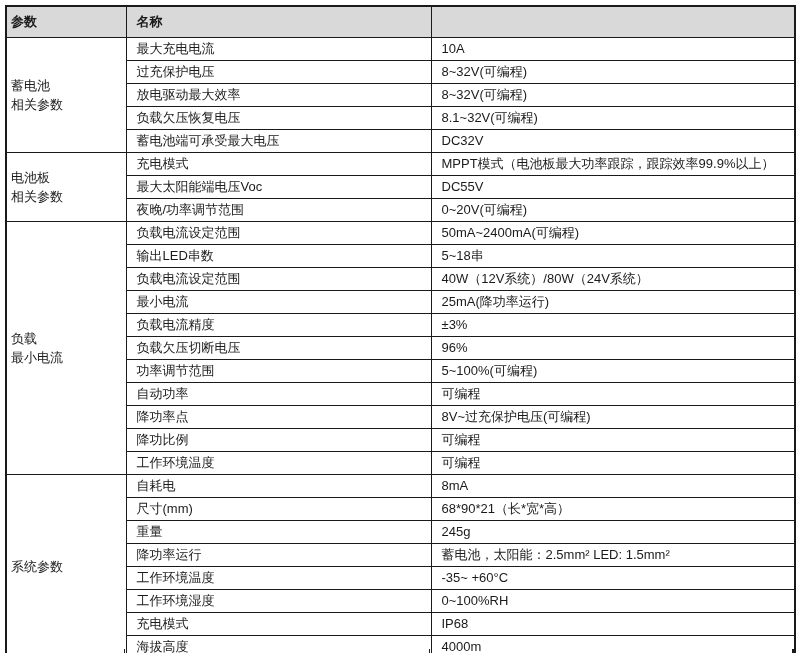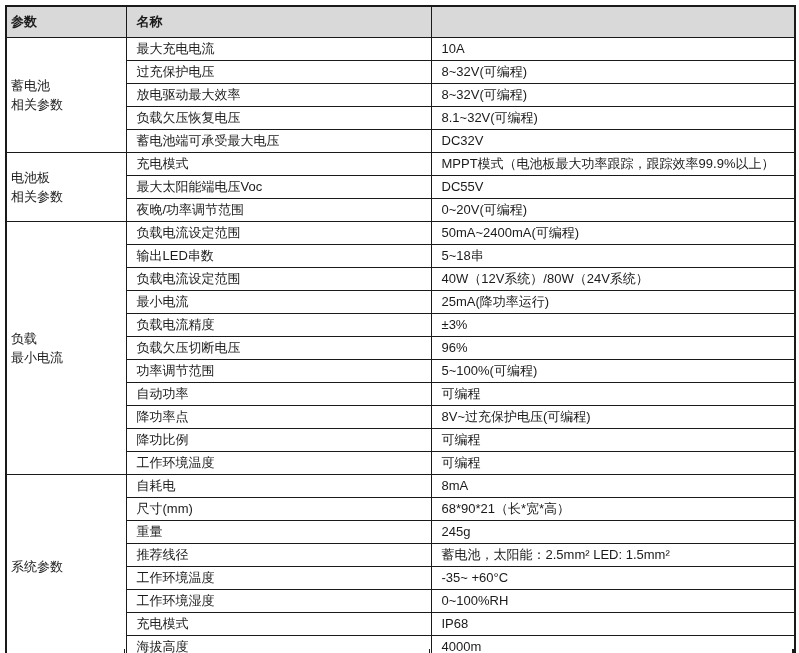--- a/index.html
+++ b/index.html
@@ -146,21 +146,21 @@
     </tr>
     <tr>
       <td>尺寸(mm)</td>
       <td>68*90*21（长*宽*高）</td>
     </tr>
     <tr>
       <td>重量</td>
       <td>245g</td>
     </tr>
     <tr>
-      <td>推荐线径</td>
+      <td>降功率运行</td>
       <td>蓄电池，太阳能：2.5mm²   LED: 1.5mm²</td>
     </tr>
     <tr>
       <td>工作环境温度</td>
       <td>-35~ +60°C</td>
     </tr>
     <tr>
       <td>工作环境湿度</td>
       <td>0~100%RH</td>
     </tr>

